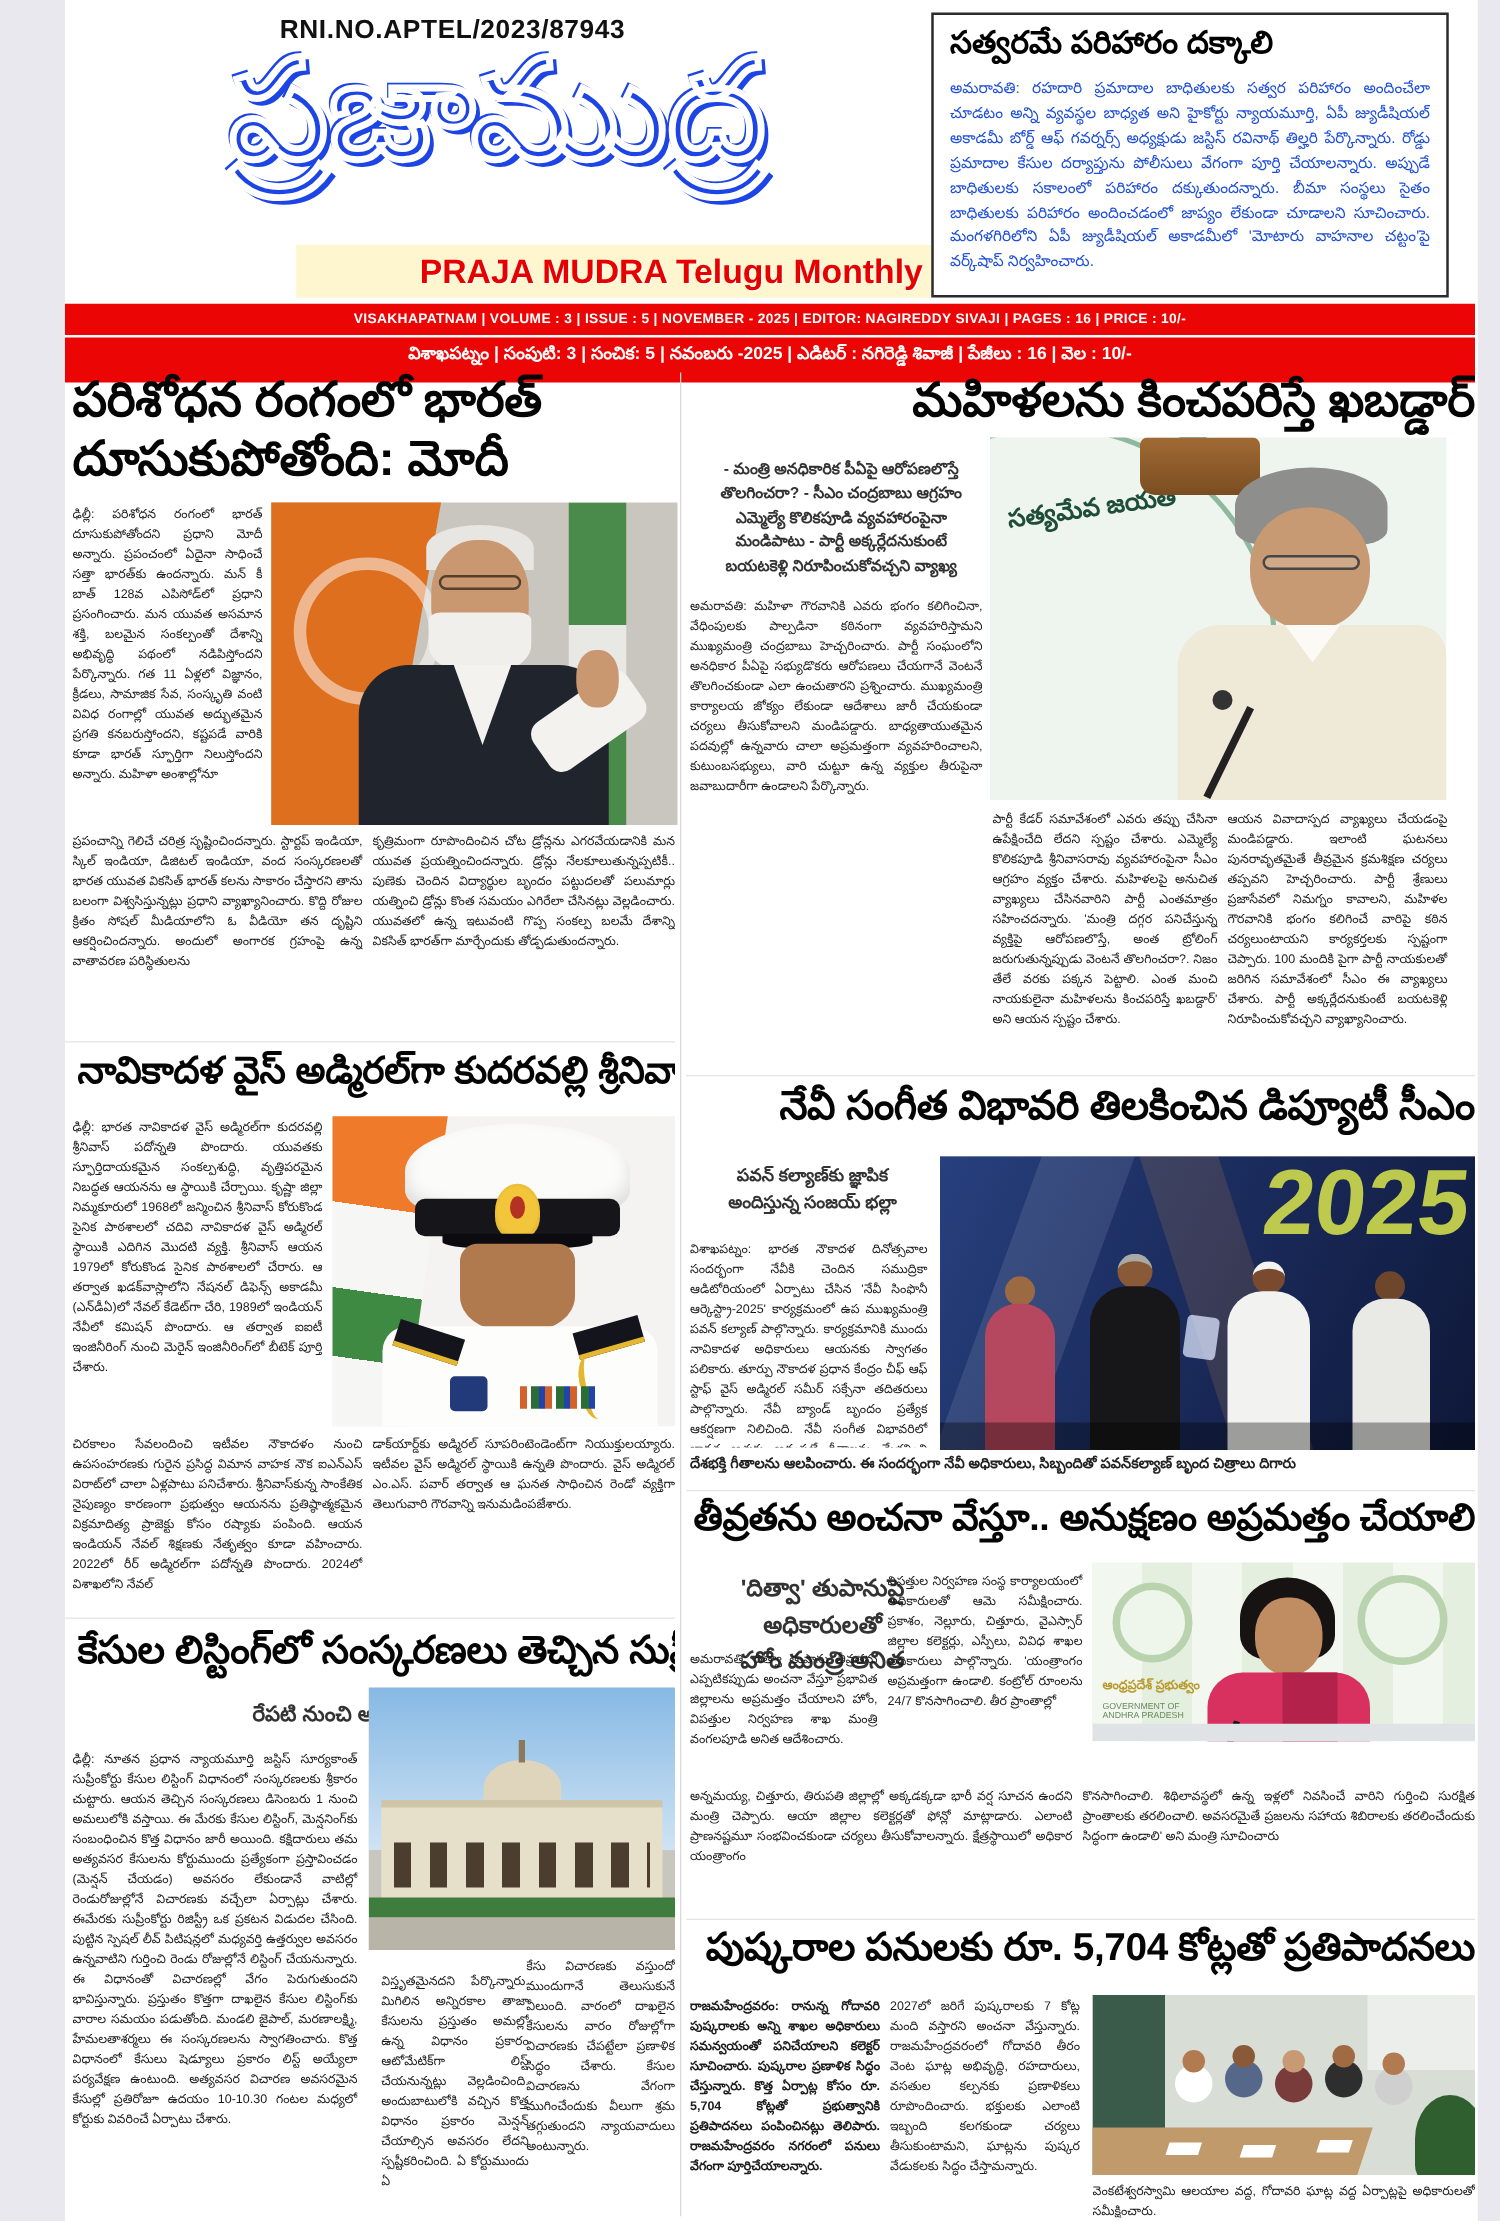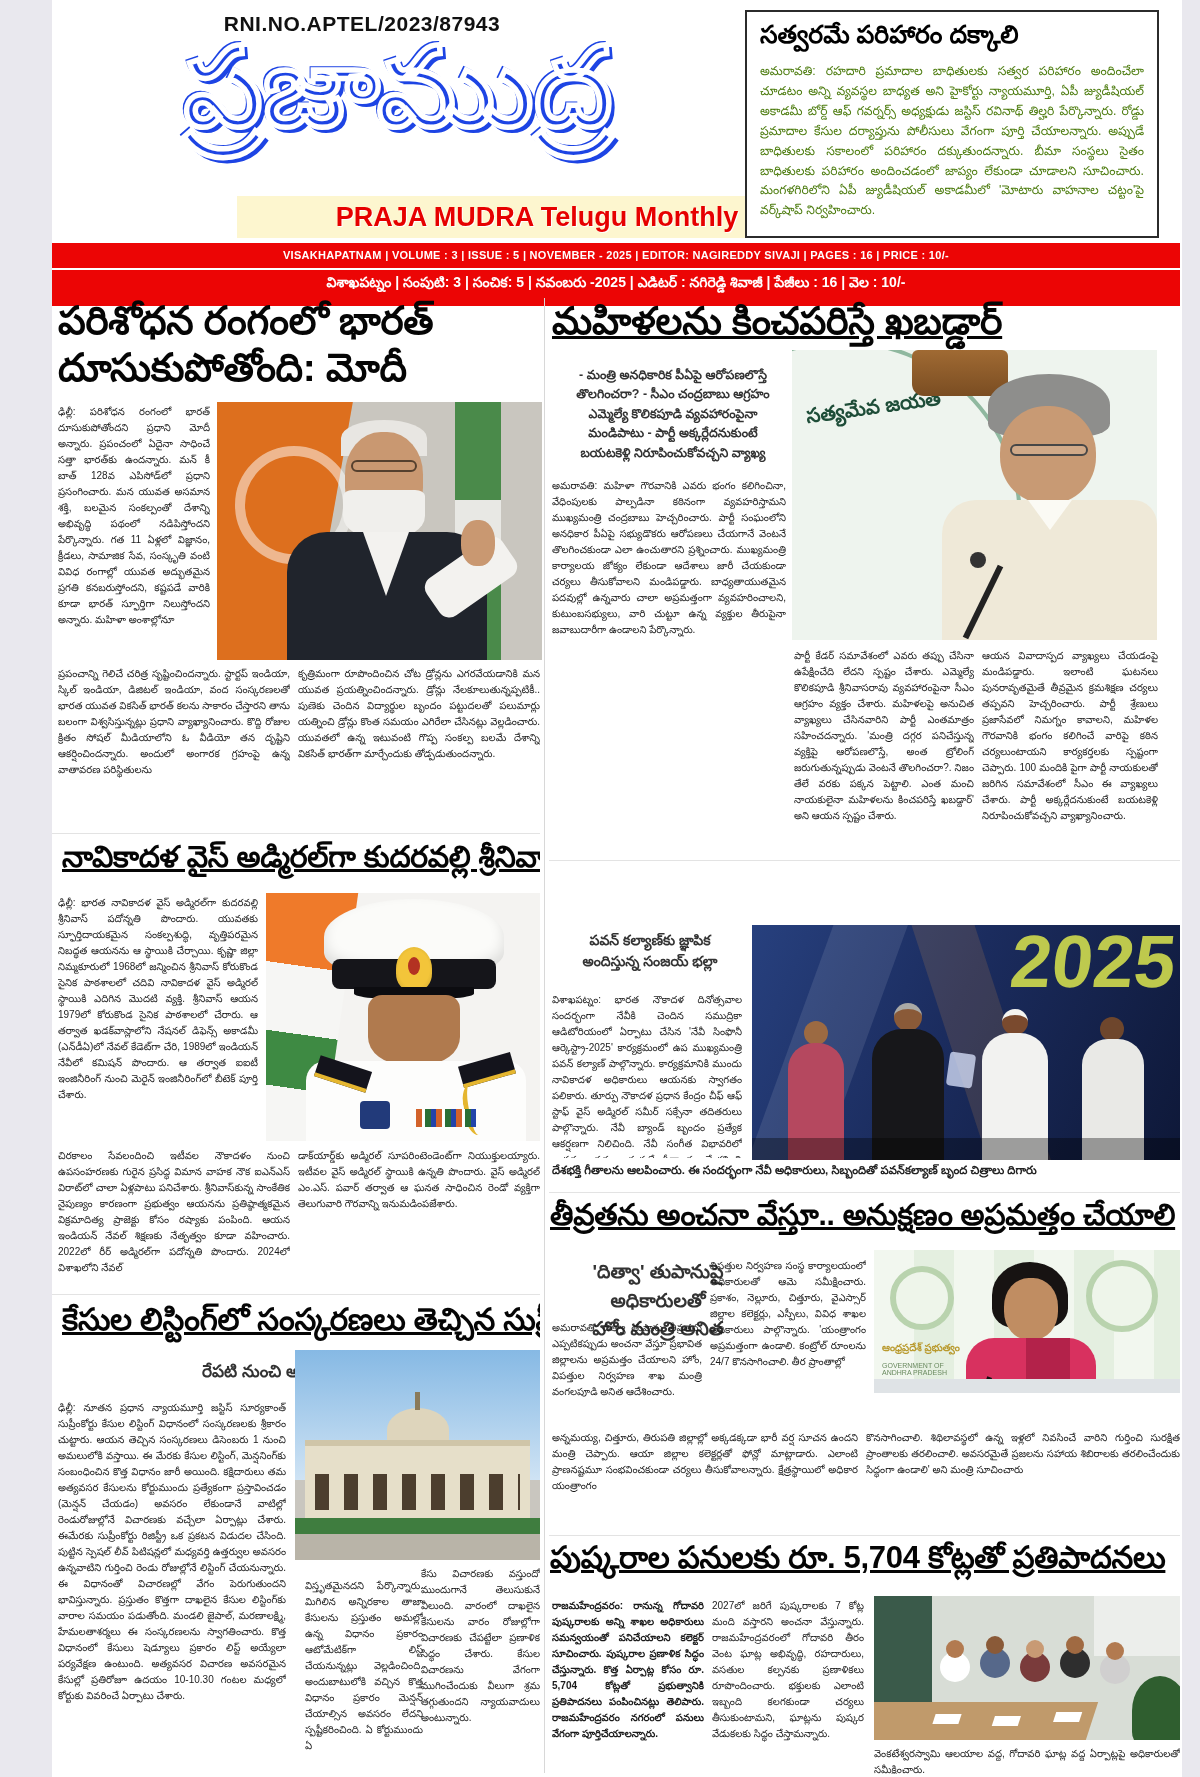--- a/index.html
+++ b/index.html
@@ -11,28 +11,28 @@
   .abs{position:absolute;}
   
   .rni{font-size:21px;font-weight:800;color:#111;letter-spacing:.5px;}
   .logo{font-size:112px;font-weight:900;color:#1d44e4;line-height:1.25;
         -webkit-text-stroke:2px #ffffff;
         text-shadow:4px 4px 0 #1d44e4, -2px -2px 0 #1d44e4;}
   .tagline{background:#fdf6cf;color:#e60000;font-size:27px;font-weight:800;text-align:center;
            line-height:42px;text-shadow:1px 1px 0 #fff;}
   .notice{border:2px solid #2b2b2b;background:#fff;padding:8px 13px;}
   .notice-title{font-size:25px;font-weight:800;color:#000;margin:0 0 7px 0;}
-  .notice-body{font-size:12.3px;line-height:1.62;color:#4d7c0f;text-align:justify;}
+  .notice-body{font-size:12.3px;line-height:1.62;color:#1d4ed8;text-align:justify;}
   
   .bar{background:#ec0505;color:#fff;text-align:center;overflow:hidden;white-space:nowrap;}
   .bar-en{font-size:11px;font-weight:800;line-height:25px;letter-spacing:.3px;}
   .bar-te{font-size:14px;font-weight:700;line-height:24px;}
   
   .hl{font-weight:900;color:#050505;letter-spacing:-.3px;overflow:hidden;}
-  .hl-1line{white-space:nowrap;text-align:left;text-decoration:underline;}
+  .hl-1line{white-space:nowrap;text-align:right;}
   .hl-pre{white-space:pre-line;}
   .subhead{font-weight:800;color:#333;text-align:center;white-space:pre-line;}
   .bodycol{font-size:10px;line-height:1.6;color:#1b1b1b;text-align:justify;overflow:hidden;}
   .caption{font-size:11.5px;font-weight:600;color:#222;overflow:hidden;}
   .vrule{background:#d8d8d8;width:1px;}
   .hrule{background:#e3e3e3;height:1px;}
   
   .photo{position:absolute;overflow:hidden;background:#c9c6bf;}
   .ph{position:absolute;}
 </style>
@@ -119,20 +119,21 @@
       <div class="ph" style="left:50px;top:170px;width:54px;height:22px;background:#14141c;transform:rotate(18deg);border-bottom:4px solid #e5b62f;"></div>
       <div class="ph" style="left:194px;top:166px;width:54px;height:22px;background:#14141c;transform:rotate(-16deg);border-bottom:4px solid #e5b62f;"></div>
       <div class="ph" style="left:198px;top:190px;width:26px;height:52px;border-left:5px solid #e5b62f;border-radius:40%;transform:rotate(-10deg);"></div>
       <div class="ph" style="left:150px;top:216px;width:60px;height:18px;background:repeating-linear-gradient(90deg,#d2622a 0 6px,#fff 6px 9px,#2b6e35 9px 15px,#2244aa 15px 20px);"></div>
       <div class="ph" style="left:94px;top:208px;width:30px;height:28px;background:#223a7a;border-radius:4px;"></div>
     </div>
     <div class="abs bodycol" style="left:6px;top:895px;width:200px;height:246px;">ఢిల్లీ: భారత నావికాదళ వైస్ అడ్మిరల్‌గా కుదరవల్లి శ్రీనివాస్ పదోన్నతి పొందారు. యువతకు స్ఫూర్తిదాయకమైన సంకల్పశుద్ధి, వృత్తిపరమైన నిబద్ధత ఆయనను ఆ స్థాయికి చేర్చాయి. కృష్ణా జిల్లా నిమ్మకూరులో 1968లో జన్మించిన శ్రీనివాస్ కోరుకొండ సైనిక పాఠశాలలో చదివి నావికాదళ వైస్ అడ్మిరల్ స్థాయికి ఎదిగిన మొదటి వ్యక్తి. శ్రీనివాస్ ఆయన 1979లో కోరుకొండ సైనిక పాఠశాలలో చేరారు. ఆ తర్వాత ఖడక్‌వాస్లాలోని నేషనల్ డిఫెన్స్ అకాడమీ (ఎన్‌డీఏ)లో నేవల్ కేడెట్‌గా చేరి, 1989లో ఇండియన్ నేవీలో కమిషన్ పొందారు. ఆ తర్వాత ఐఐటీ ఇంజినీరింగ్ నుంచి మెరైన్ ఇంజినీరింగ్‌లో బీటెక్ పూర్తి చేశారు.</div>
     <div class="abs bodycol" style="left:6px;top:1148px;width:232px;height:140px;">చిరకాలం సేవలందించి ఇటీవల నౌకాదళం నుంచి ఉపసంహరణకు గురైన ప్రసిద్ధ విమాన వాహక నౌక ఐఎన్‌ఎస్ విరాట్‌లో చాలా ఏళ్లపాటు పనిచేశారు. శ్రీనివాస్‌కున్న సాంకేతిక నైపుణ్యం కారణంగా ప్రభుత్వం ఆయనను ప్రతిష్ఠాత్మకమైన విక్రమాదిత్య ప్రాజెక్టు కోసం రష్యాకు పంపింది. ఆయన ఇండియన్ నేవల్ శిక్షణకు నేతృత్వం కూడా వహించారు. 2022లో రీర్ అడ్మిరల్‌గా పదోన్నతి పొందారు. 2024లో విశాఖలోని నేవల్</div>
     <div class="abs bodycol" style="left:246px;top:1148px;width:242px;height:140px;">డాక్‌యార్డ్‌కు అడ్మిరల్ సూపరింటెండెంట్‌గా నియుక్తులయ్యారు. ఇటీవల వైస్ అడ్మిరల్ స్థాయికి ఉన్నతి పొందారు. వైస్ అడ్మిరల్ ఎం.ఎస్. పవార్ తర్వాత ఆ ఘనత సాధించిన రెండో వ్యక్తిగా తెలుగువారి గౌరవాన్ని ఇనుమడింపజేశారు.</div>
 
+    <div class="abs hl hl-1line" style="left:500px;top:866px;width:628px;font-size:32px;">నేవీ సంగీత విభావరి తిలకించిన డిప్యూటీ సీఎం</div>
     <div class="abs subhead" style="left:505px;top:930px;width:186px;font-size:14px;line-height:1.5;">పవన్ కల్యాణ్‌కు జ్ఞాపిక
 అందిస్తున్న సంజయ్ భల్లా</div>
     <div class="photo" style="left:700px;top:925px;width:428px;height:235px;">
       <div class="ph" style="left:0;top:0;width:428px;height:235px;background:linear-gradient(115deg,#27407e 0%,#1b2c5e 45%,#0e1838 100%);"></div>
       <div class="ph" style="left:40px;top:-30px;width:70px;height:300px;background:rgba(255,255,255,.10);transform:rotate(20deg);"></div>
       <div class="ph" style="left:200px;top:-30px;width:60px;height:300px;background:rgba(255,170,70,.14);transform:rotate(-18deg);"></div>
       <div class="ph" style="right:4px;top:-6px;font-size:74px;font-weight:900;color:#cdd84e;transform:skewX(-6deg);opacity:.92;">2025</div>
       <div class="ph" style="left:52px;top:96px;width:24px;height:24px;background:#9c6a42;border-radius:50%;"></div>
       <div class="ph" style="left:36px;top:118px;width:56px;height:120px;background:#b5485f;border-radius:26px 26px 0 0;"></div>
       <div class="ph" style="left:142px;top:78px;width:28px;height:28px;background:#8a5a38;border-radius:50%;border-top:6px solid #a9a9a6;"></div>

